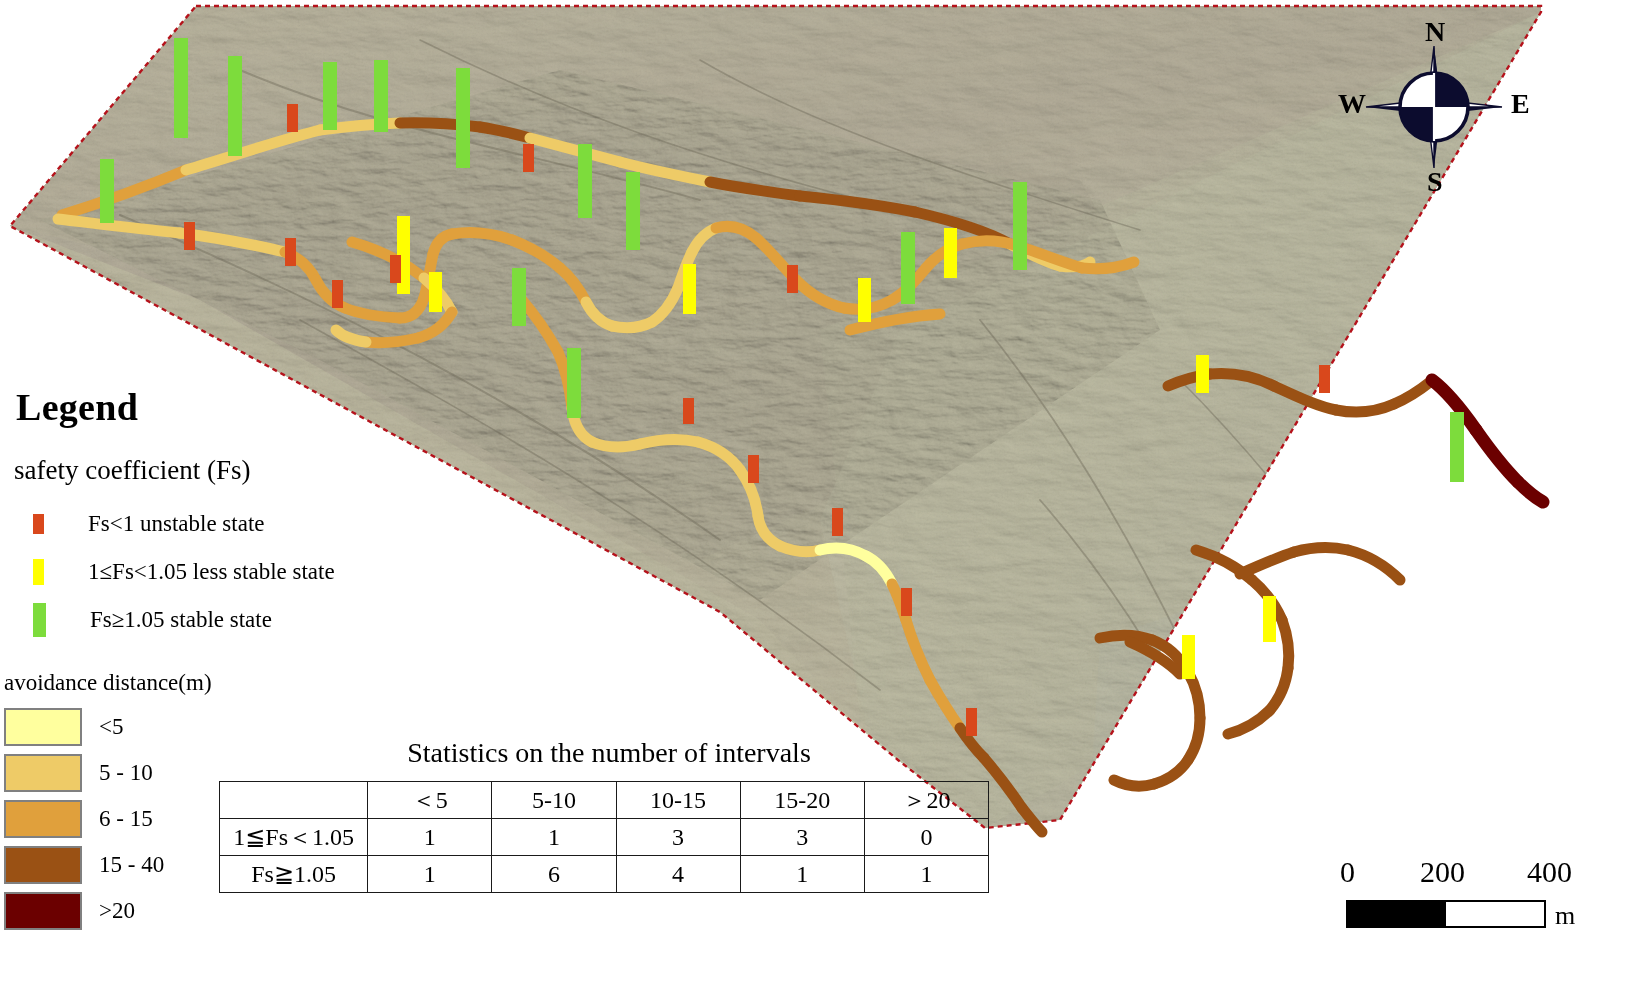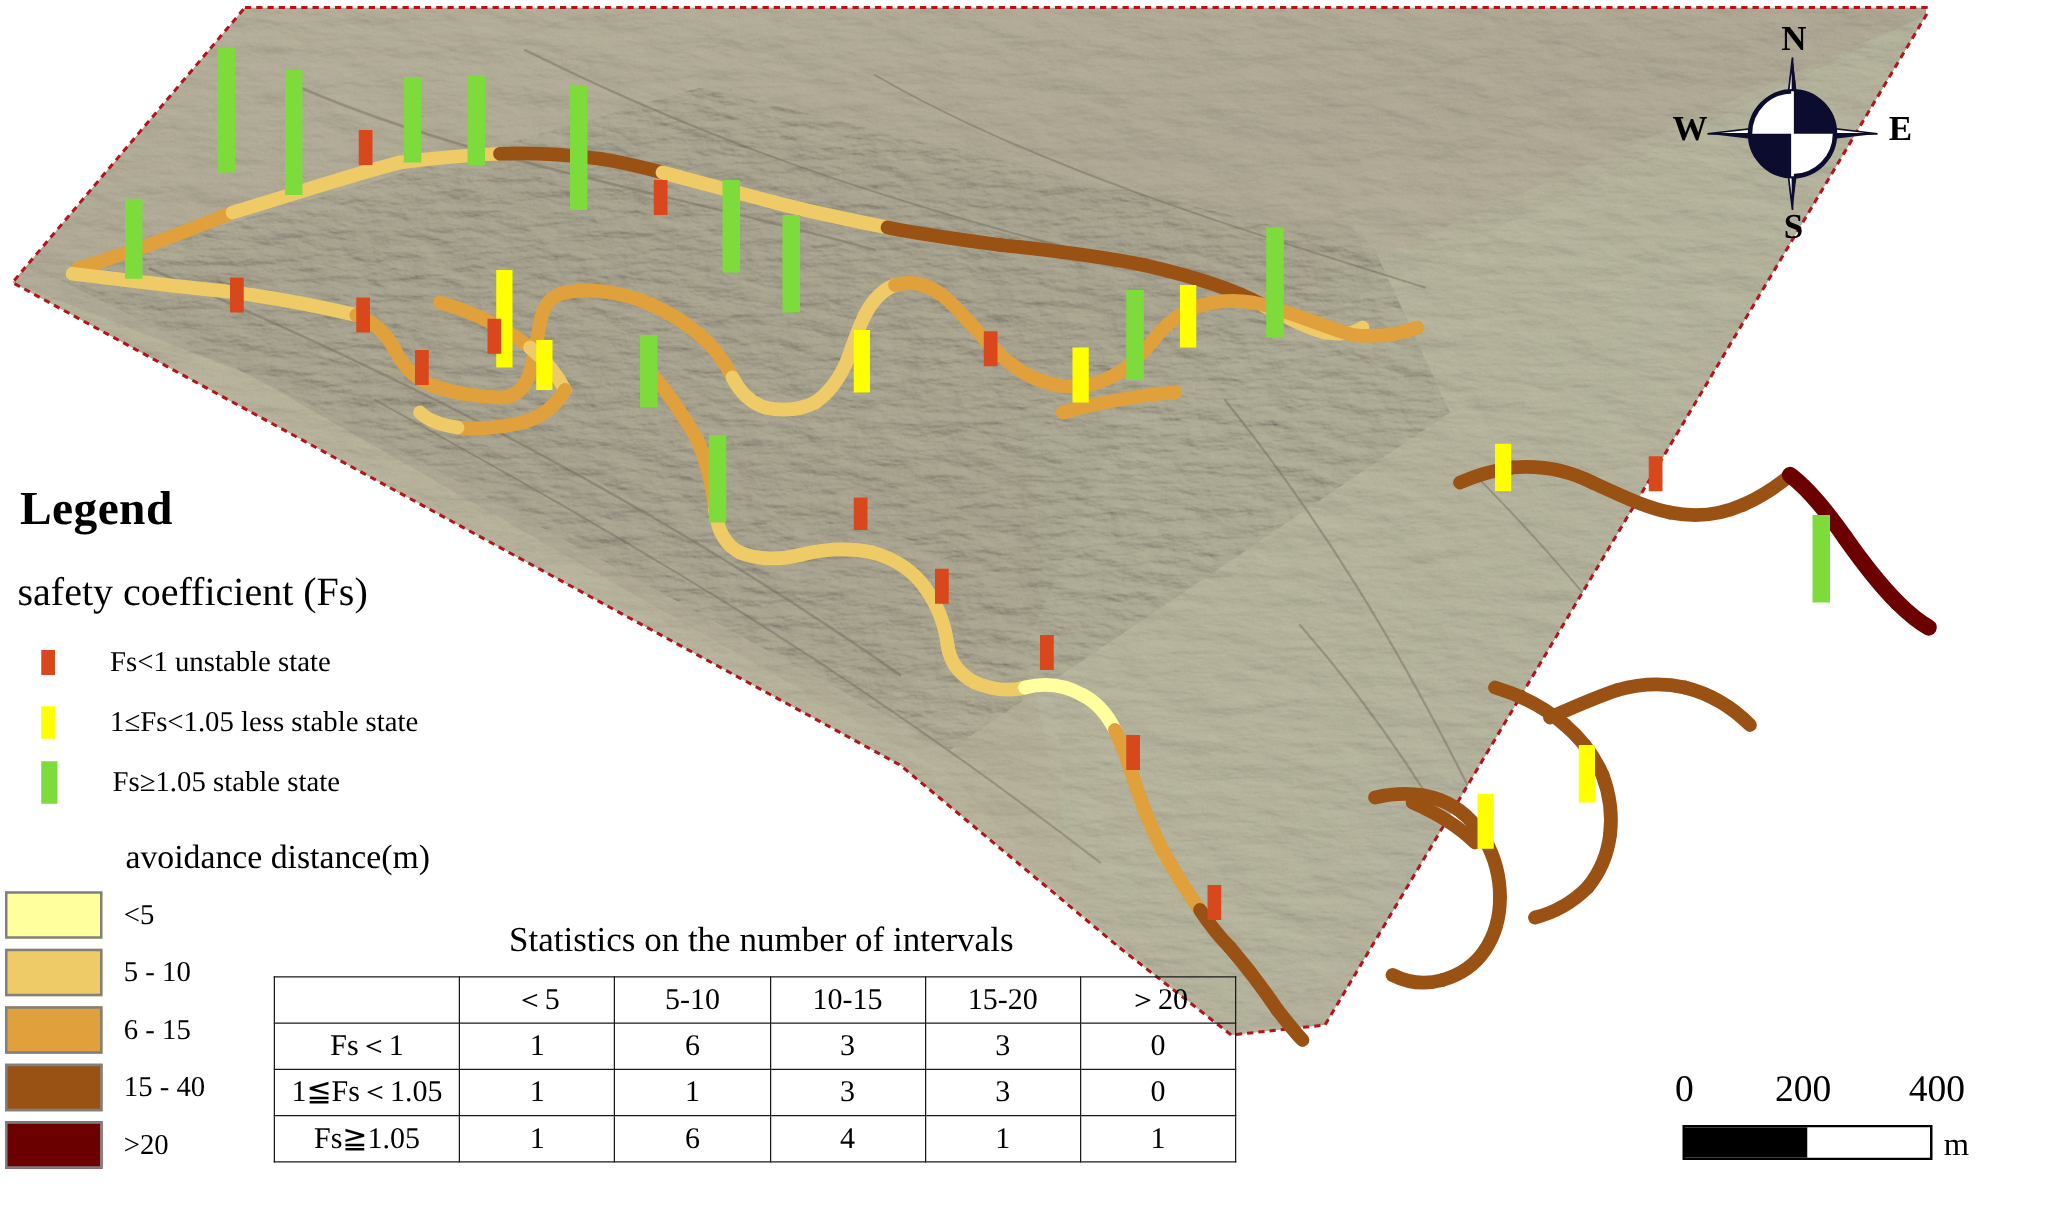--- a/index.html
+++ b/index.html
@@ -8,28 +8,28 @@
 
   #stage{position:absolute;left:0;top:0;width:1649px;height:982px;background:#fff;}
 
   
   #map-wrap{position:absolute;left:0;top:0;width:1649px;height:982px;}
   #map-svg{position:absolute;left:0;top:0;}
 
   
   #legend{position:absolute;left:10px;top:385px;width:420px;}
   .legend-title{font-size:38px;font-weight:bold;letter-spacing:.3px;margin:0 0 26px 6px;}
-  .legend-sub{font-size:32px;margin:12px 0 14px 4px;}
+  .legend-sub{font-size:27px;margin:12px 0 14px 4px;}
   .fs-row{display:flex;align-items:center;height:48px;margin-left:4px;}
   .fs-swatch{width:11px;height:26px;margin-left:19px;margin-right:44px;flex:none;}
   .fs-swatch.small{height:20px;}
   .fs-label{font-size:23px;white-space:nowrap;}
 
   #avoid{position:absolute;left:4px;top:670px;width:340px;}
-  .avoid-title{font-size:27px;margin:0 0 8px 0;text-align:right;}
+  .avoid-title{font-size:23px;margin:0 0 8px 0;}
   .avoid-row{display:flex;align-items:center;height:46px;}
   .avoid-swatch{width:74px;height:34px;border:2px solid #808080;margin-right:17px;flex:none;}
   .avoid-label{font-size:23px;}
 
   
   #stats{position:absolute;left:219px;top:737px;width:772px;}
   .stats-title{font-size:28px;text-align:center;margin:0 0 12px 8px;}
   table.stats{border-collapse:collapse;width:770px;table-layout:fixed;}
   table.stats td{border:1.6px solid #1a1a1a;height:36px;text-align:center;
                  font-size:24px;padding:0;line-height:36px;}
@@ -363,28 +363,20 @@
       <tbody>
         <tr>
           <td class="hdr-blank"></td>
           <td>＜5</td>
           <td>5-10</td>
           <td>10-15</td>
           <td>15-20</td>
           <td>＞20</td>
         </tr>
         <tr>
-          <td class="rowlabel">Fs＜1</td>
-          <td>1</td>
-          <td>6</td>
-          <td>3</td>
-          <td>3</td>
-          <td>0</td>
-        </tr>
-        <tr>
           <td class="rowlabel">1≦Fs＜1.05</td>
           <td>1</td>
           <td>1</td>
           <td>3</td>
           <td>3</td>
           <td>0</td>
         </tr>
         <tr>
           <td class="rowlabel">Fs≧1.05</td>
           <td>1</td>

